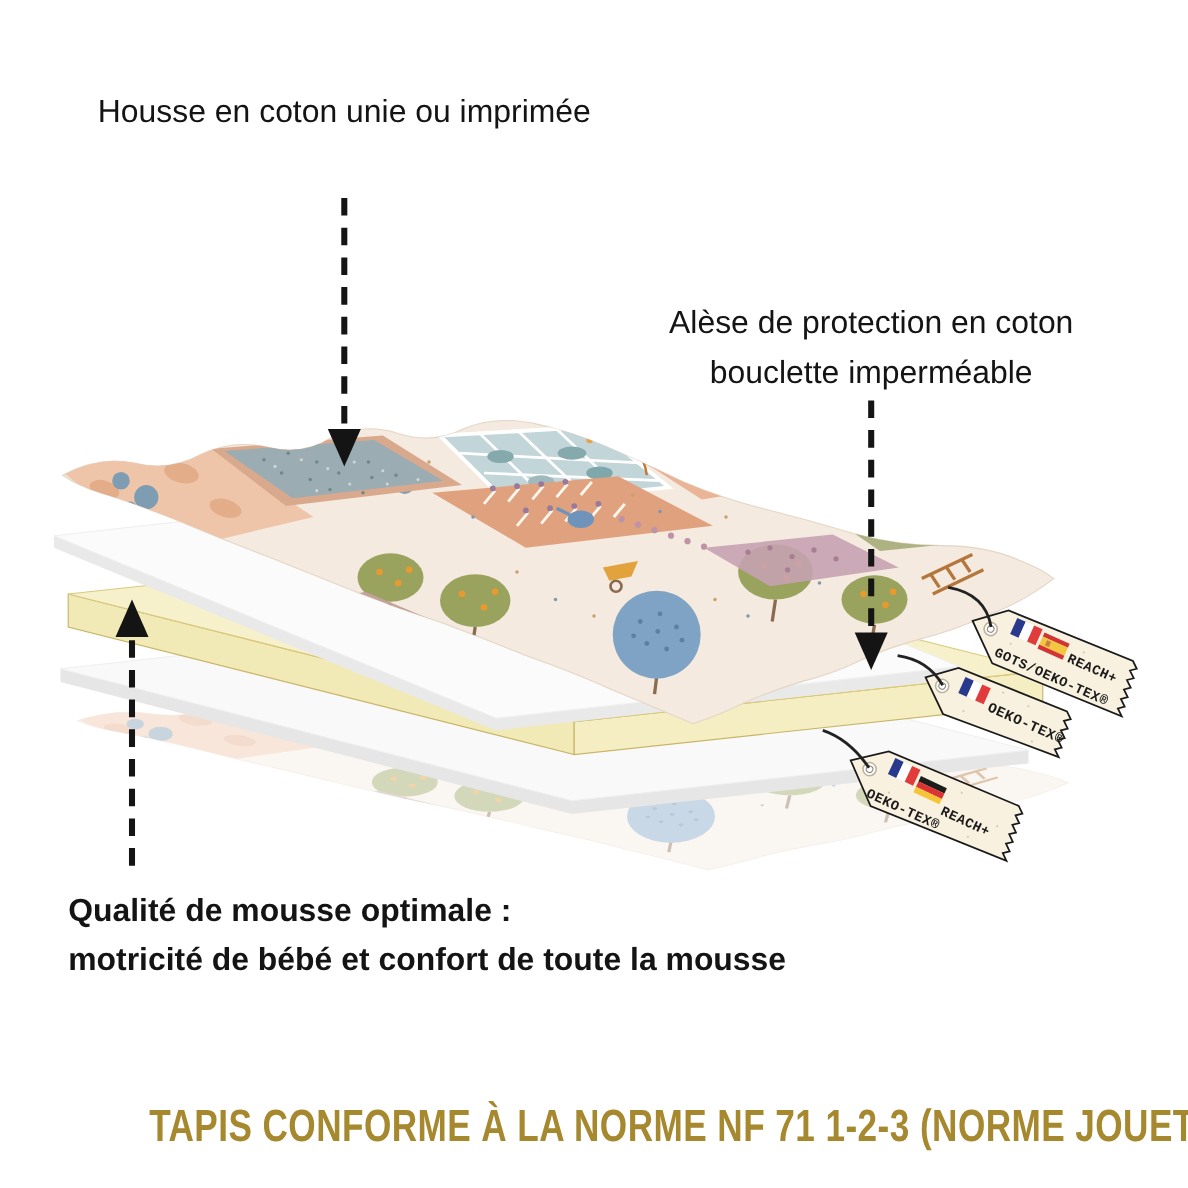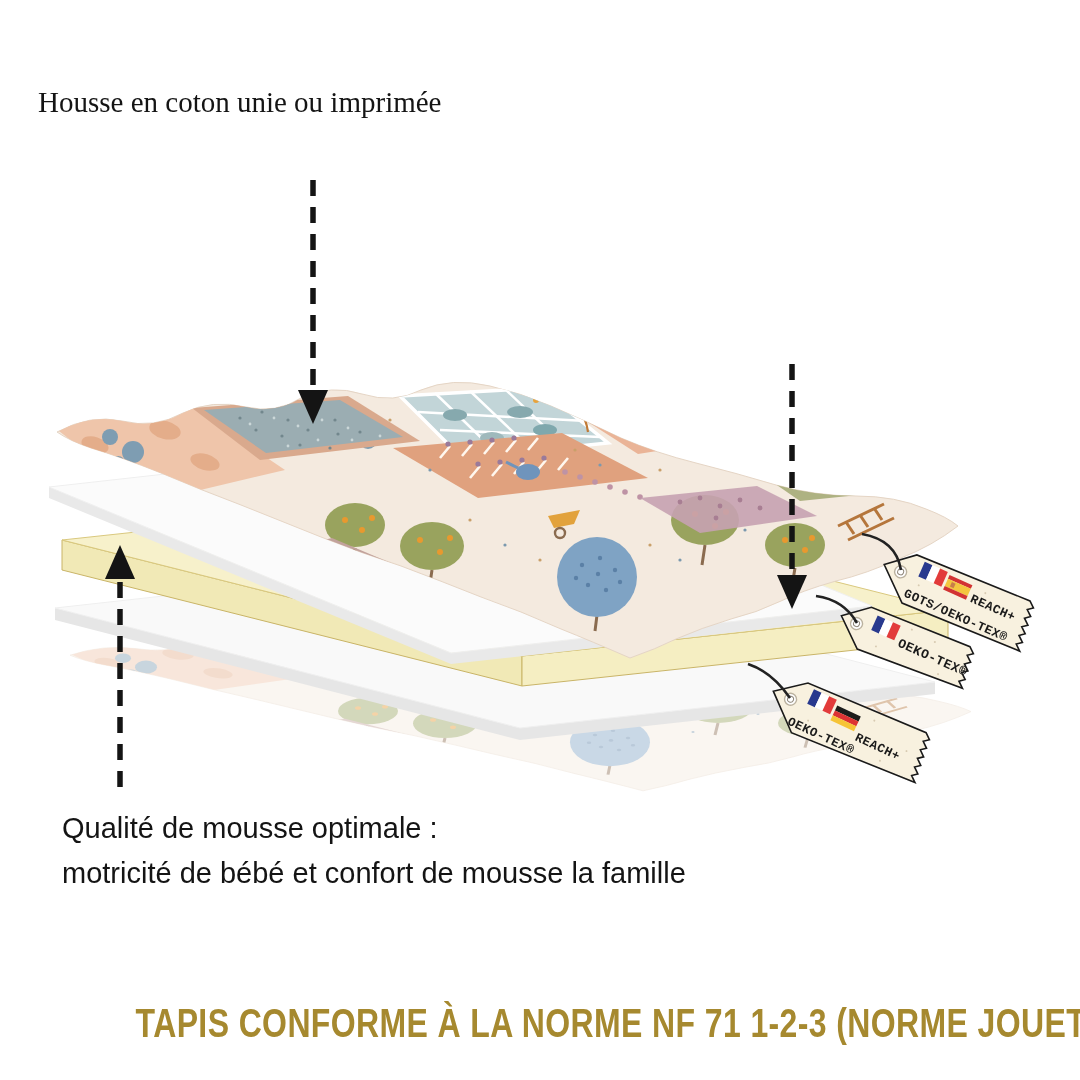--- a/index.html
+++ b/index.html
@@ -1,22 +1,22 @@
 <!DOCTYPE html>
 <html><head>
 <meta charset="utf-8">
 <style>
   html,body{margin:0;padding:0;background:#ffffff;}
   .stage{position:relative;width:1080px;height:1080px;background:#ffffff;overflow:hidden;
          font-family:"Liberation Sans",sans-serif;color:#141414;}
   .caption{position:absolute;font-size:29px;line-height:45px;color:#141414;}
   .caption .ln{display:block;}
-  #cap-cover{left:38px;top:80px;width:550px;text-align:left;font-family:Liberation Serif, serif;}
+  #cap-cover{left:38px;top:80px;width:550px;text-align:center;}
   #cap-alese{left:567px;top:272px;width:450px;text-align:center;}
-  #cap-mousse{left:62px;top:806px;width:740px;text-align:left;}
+  #cap-mousse{left:62px;top:806px;width:740px;text-align:left;font-weight:bold;}
   .footer{position:absolute;left:0;top:1000px;width:1080px;text-align:center;}
   .footer .ftxt{display:inline-block;white-space:nowrap;font-weight:700;font-size:41px;
                 transform:scaleX(0.78);transform-origin:center;color:#A6892F;letter-spacing:0.5px;}
   svg{position:absolute;left:0;top:0;}
   .tagtxt{font-family:"Liberation Mono","DejaVu Sans Mono",monospace;font-weight:700;fill:#1a1a1a;}
 </style>
 </head>
 <body>
 
 <div class="stage">
@@ -339,23 +339,27 @@
     <g>
       <polygon points="120,545 105,579 135,579" fill="#141414"></polygon>
       <path d="M120,582 L120,792" stroke="#141414" stroke-width="5.5" stroke-dasharray="16 11" fill="none"></path>
     </g>
   </svg>
 
   <div class="caption" id="cap-cover">
     <span class="ln">Housse en coton unie ou imprimée</span>
   </div>
 
+  <div class="caption" id="cap-alese">
+    <span class="ln">Alèse de protection en coton</span>
+    <span class="ln">bouclette imperméable</span>
+  </div>
 
   <div class="caption" id="cap-mousse">
     <span class="ln">Qualité de mousse optimale :</span>
-    <span class="ln">motricité de bébé et confort de mousse la famille</span>
+    <span class="ln">motricité de bébé et confort de toute la mousse</span>
   </div>
 
   <div class="footer">
     <span class="ftxt">TAPIS CONFORME À LA NORME NF 71 1-2-3 (NORME JOUET)</span>
   </div>
 
 </div>
 
 </body></html>

